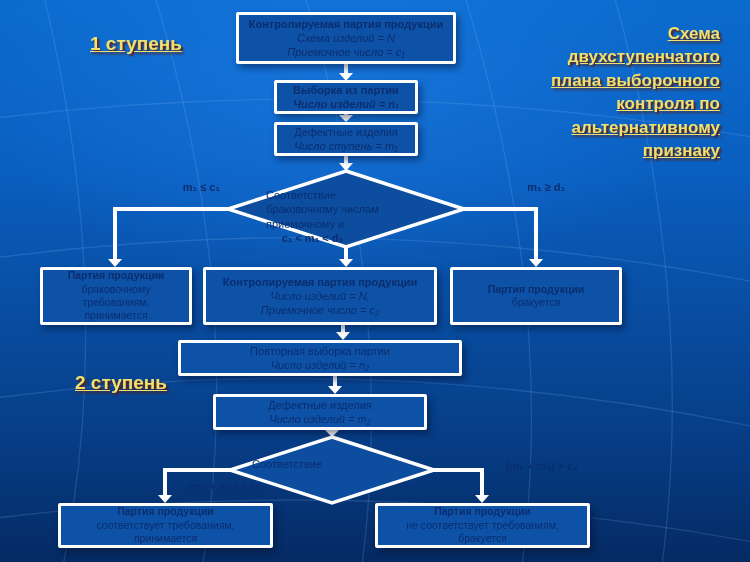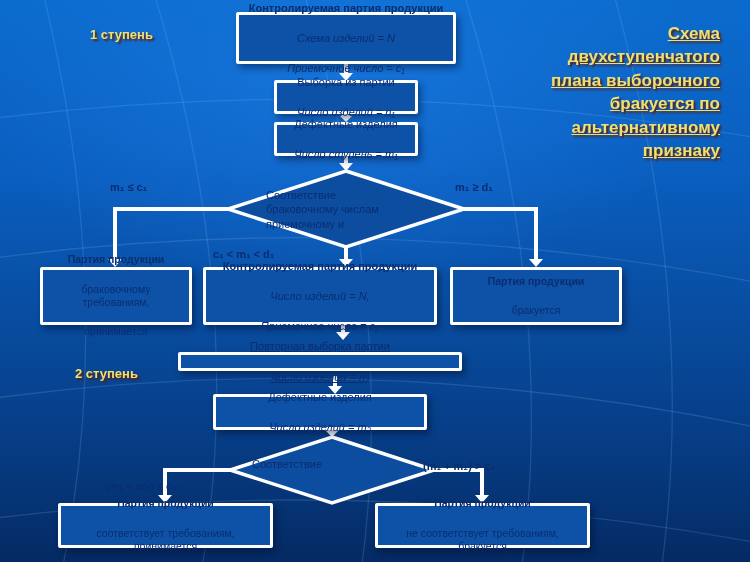--- a/index.html
+++ b/index.html
@@ -11,36 +11,35 @@
       linear-gradient(180deg,#0b6bcd 0%,#0a5fc0 30%,#084a9c 60%,#063a80 82%,#052a63 100%);
   }
   svg{position:absolute;left:0;top:0;}
   .box{
     position:absolute;box-sizing:border-box;
     background:#0e52a8;border:3px solid #ffffff;border-radius:2px;
     display:flex;flex-direction:column;justify-content:center;align-items:center;
     text-align:center;color:#0a2d6e;font-size:11px;line-height:1.28;
     box-shadow:3px 4px 7px rgba(0,10,40,0.45);
     padding:2px 4px;
-    gap:16px;
   }
   .box .b{font-weight:bold;}
   .box .i{font-style:italic;}
   .box.small{font-size:10.5px;}
   .edge-label{
     position:absolute;color:#0a2d6e;font-weight:bold;font-size:11px;
-    text-align:left;
+    text-align:right;
   }
   .diamond-label{
     position:absolute;color:#0a2d6e;font-size:11px;line-height:1.3;
     text-align:left;
   }
   .stage-label{
-    position:absolute;color:#f0e06e;font-weight:bold;font-size:13px;
-    text-shadow:2px 2px 2px #5c1d10;
+    position:absolute;color:#f0e06e;font-weight:bold;font-size:19px;
+    text-decoration:underline;text-shadow:2px 2px 2px #5c1d10;margin-top:6px;
   }
   .slide-title{
     position:absolute;right:30px;top:22px;width:210px;
     color:#f0e06e;font-weight:bold;font-size:17px;line-height:1.38;
     text-align:right;text-shadow:2px 2px 2px #5c1d10;
   }
   .slide-title span{display:block;text-decoration:underline;}
 </style>
 </head>
 <body>
@@ -92,69 +91,69 @@
     <polygon points="332,437 434,470 332,503 230,470" fill="#0c4da0" stroke="#ffffff" stroke-width="3.5"></polygon>
   </svg>
 
   <div class="stage-label" style="left:90px;top:27px;">1 ступень</div>
   <div class="stage-label" style="left:75px;top:366px;">2 ступень</div>
 
   <div class="slide-title">
     <span>Схема</span>
     <span>двухступенчатого</span>
     <span>плана выборочного</span>
-    <span>бракуется по</span>
+    <span>контроля по</span>
     <span>альтернативному</span>
     <span>признаку</span>
   </div>
 
   <div class="box" style="left:236px;top:12px;width:220px;height:52px;">
     <div class="b">Контролируемая партия продукции</div>
     <div class="i">Схема изделий = N</div>
     <div class="i">Приемочное число = c₁</div>
   </div>
 
-  <div class="box" style="left:274px;top:80px;width:144px;height:34px;">
+  <div class="box" style="left:274px;top:80px;width:144px;height:34px;font-weight:bold;">
     <div>Выборка из партии</div>
     <div class="i">Число изделий = n₁</div>
   </div>
 
   <div class="box" style="left:274px;top:122px;width:144px;height:34px;">
     <div>Дефектные изделия</div>
     <div class="i">Число ступень = m₁</div>
   </div>
 
   <div class="diamond-label" style="left:266px;top:188px;width:160px;">
     <div>Соответствие</div>
     <div>браковочному числам</div>
     <div>приемочному и</div>
   </div>
 
   <div class="edge-label" style="left:110px;top:181px;width:110px;">m₁ ≤ c₁</div>
   <div class="edge-label" style="left:455px;top:181px;width:110px;">m₁ ≥ d₁</div>
-  <div class="edge-label" style="left:213px;top:248px;width:130px;">c₁ &lt; m₁ &lt; d₁</div>
+  <div class="edge-label" style="left:213px;top:232px;width:130px;">c₁ &lt; m₁ &lt; d₁</div>
 
   <div class="box small" style="left:40px;top:267px;width:152px;height:58px;">
     <div class="b">Партия продукции</div>
     <div>браковочному требованиям,</div>
     <div>принимается</div>
   </div>
 
   <div class="box" style="left:203px;top:267px;width:234px;height:58px;">
     <div class="b">Контролируемая партия продукции</div>
     <div class="i">Число изделий = N,</div>
     <div class="i">Приемочное число = c₂</div>
   </div>
 
   <div class="box small" style="left:450px;top:267px;width:172px;height:58px;">
     <div class="b">Партия продукции</div>
     <div>бракуется</div>
   </div>
 
-  <div class="box" style="left:178px;top:352px;width:284px;height:19px;text-decoration:underline;">
+  <div class="box" style="left:178px;top:340px;width:284px;height:36px;">
     <div>Повторная выборка партии</div>
     <div class="i">Число изделий = n₂</div>
   </div>
 
   <div class="box" style="left:213px;top:394px;width:214px;height:36px;">
     <div>Дефектные изделия</div>
     <div class="i">Число изделий = m₂</div>
   </div>
 
   <div class="diamond-label" style="left:252px;top:457px;width:160px;">

